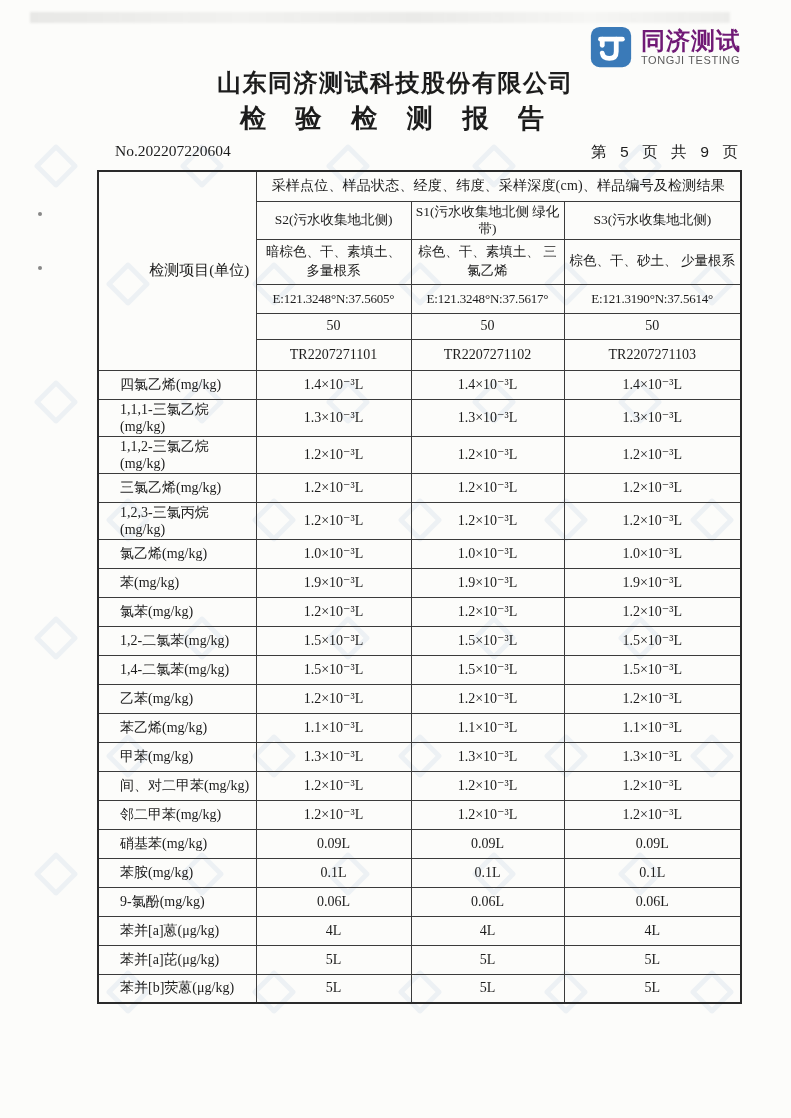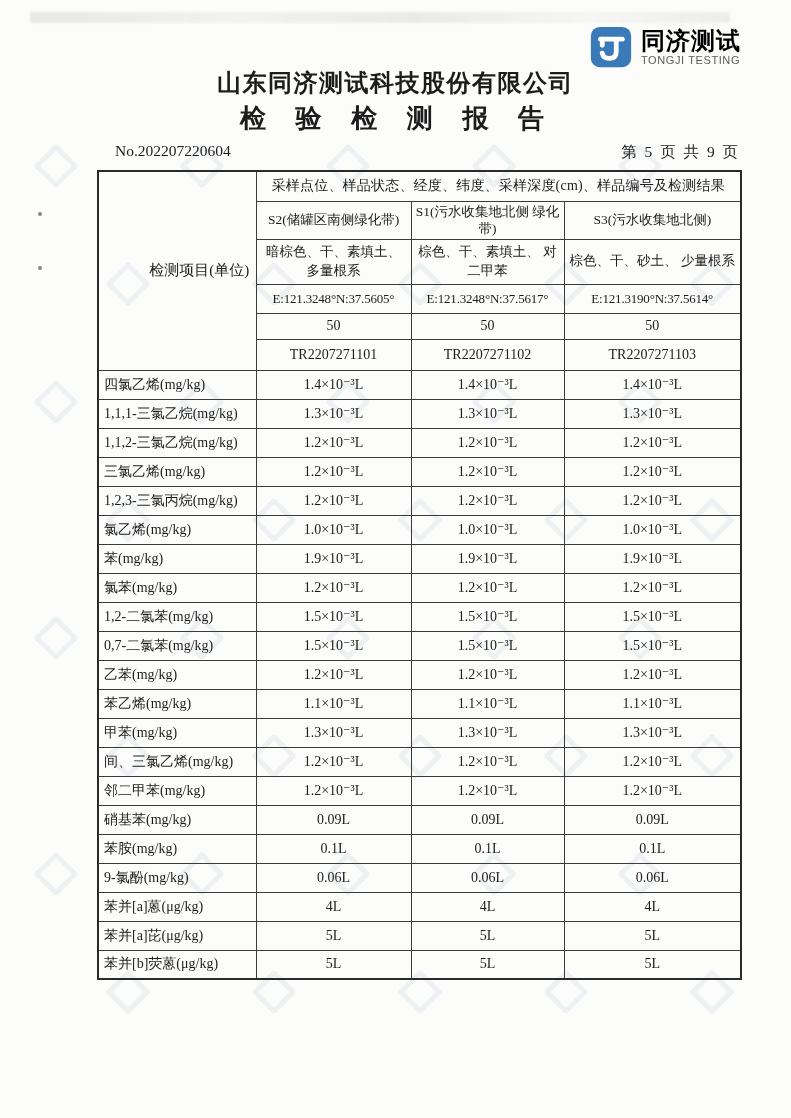--- a/index.html
+++ b/index.html
@@ -21,52 +21,52 @@
     position:absolute; left:30px; top:12px; width:700px; height:11px;
     background:linear-gradient(90deg, rgba(60,60,60,0.10), rgba(60,60,60,0.05) 30%, rgba(60,60,60,0.09) 55%, rgba(60,60,60,0.03) 80%, rgba(60,60,60,0.08));
     filter:blur(1px);
   }
   .speck { position:absolute; width:4px; height:4px; background:rgba(40,40,40,0.55); border-radius:50%; }
 
   
   .logo { position:absolute; top:26px; right:50px; display:flex; align-items:center; gap:9px; }
   .logo-mark { width:42px; height:42px; display:block; }
   .logo-text { display:flex; flex-direction:column; line-height:1.05; }
-  .logo-cn { font-family:"Liberation Sans","DejaVu Sans",sans-serif; font-weight:bold; font-size:24px; color:#000000; letter-spacing:1px; }
+  .logo-cn { font-family:"Liberation Sans","DejaVu Sans",sans-serif; font-weight:bold; font-size:24px; color:#701a75; letter-spacing:1px; }
   .logo-en { font-family:"Liberation Sans","DejaVu Sans",sans-serif; font-size:11px; color:#5b5b5b; letter-spacing:0.6px; margin-top:2px; }
 
   
   .company  { position:absolute; top:67px; left:0; width:100%; text-align:center;
               font-size:24px; font-weight:bold; letter-spacing:1.5px; }
   .report-title { position:absolute; top:101px; left:0; width:100%; text-align:center;
               font-size:26px; font-weight:bold; letter-spacing:7px;font-family:Liberation Mono, monospace; }
   .meta { position:absolute; top:142px; left:115px; width:625px;
           display:flex; justify-content:space-between; font-size:15.5px; }
-  .meta .page-info { letter-spacing:2px; }
+  .meta .page-info { letter-spacing:2px;font-family:Liberation Mono, monospace; }
 
   
   .report-table {
     position:absolute; top:170px; left:97px; width:643px;
     border-collapse:collapse; table-layout:fixed;
     border:2px solid #2a2a2a;
   }
   .report-table td {
     border:1px solid #3b3b3b;
     text-align:center; vertical-align:middle;
     font-size:14px; padding:1px 3px;
     overflow:hidden;
   }
   td.span-head { font-size:14px; letter-spacing:0.2px; }
   td.item-head { font-size:15px;padding-left:47px; }
   td.site-name { font-size:13.5px; line-height:1.3; }
   td.site-state { font-size:13.5px; line-height:1.4; }
   td.site-coords { font-size:13px; letter-spacing:-0.2px; }
   td.site-depth, td.site-code { font-size:14px; }
   tr.data-row { height:29px; }
-  tr.data-row td.item { text-align:left; padding-left:5px; font-size:14px; }
+  tr.data-row td.item { text-align:left; padding-left:21px; font-size:14px; }
 </style>
 </head>
 <body>
 
 <div id="watermarks">
     <div class="wm" style="left: 40px; top: 150px;"></div>
     <div class="wm" style="left: 186px; top: 150px;"></div>
     <div class="wm" style="left: 332px; top: 150px;"></div>
     <div class="wm" style="left: 478px; top: 150px;"></div>
     <div class="wm" style="left: 624px; top: 150px;"></div>
@@ -137,27 +137,27 @@
       <col style="width:155px">
       <col style="width:153px">
       <col style="width:177px">
   </colgroup>
   <tbody>
     <tr style="height:30px;">
       <td rowspan="6" class="item-head">检测项目(单位)</td>
       <td colspan="3" class="span-head">采样点位、样品状态、经度、纬度、采样深度(cm)、样品编号及检测结果</td>
     </tr>
     <tr style="height:38px;">
-      <td class="site-name">S2(储罐区南侧绿化带)</td>
+      <td class="site-name">S2(污水收集地北侧)</td>
       <td class="site-name">S1(污水收集地北侧 绿化带)</td>
       <td class="site-name">S3(污水收集地北侧)</td>
     </tr>
     <tr style="height:45px;">
       <td class="site-state">暗棕色、干、素填土、多量根系</td>
-      <td class="site-state">棕色、干、素填土、 对二甲苯</td>
+      <td class="site-state">棕色、干、素填土、 三氯乙烯</td>
       <td class="site-state">棕色、干、砂土、 少量根系</td>
     </tr>
     <tr style="height:29px;">
       <td class="site-coords">E:121.3248°N:37.5605°</td>
       <td class="site-coords">E:121.3248°N:37.5617°</td>
       <td class="site-coords">E:121.3190°N:37.5614°</td>
     </tr>
     <tr style="height:26px;">
       <td class="site-depth">50</td>
       <td class="site-depth">50</td>
@@ -218,21 +218,21 @@
         <td>1.2×10⁻³L</td>
         <td>1.2×10⁻³L</td>
       </tr>
       <tr class="data-row">
         <td class="item">1,2-二氯苯(mg/kg)</td>
         <td>1.5×10⁻³L</td>
         <td>1.5×10⁻³L</td>
         <td>1.5×10⁻³L</td>
       </tr>
       <tr class="data-row">
-        <td class="item">0,7-二氯苯(mg/kg)</td>
+        <td class="item">1,4-二氯苯(mg/kg)</td>
         <td>1.5×10⁻³L</td>
         <td>1.5×10⁻³L</td>
         <td>1.5×10⁻³L</td>
       </tr>
       <tr class="data-row">
         <td class="item">乙苯(mg/kg)</td>
         <td>1.2×10⁻³L</td>
         <td>1.2×10⁻³L</td>
         <td>1.2×10⁻³L</td>
       </tr>
@@ -242,21 +242,21 @@
         <td>1.1×10⁻³L</td>
         <td>1.1×10⁻³L</td>
       </tr>
       <tr class="data-row">
         <td class="item">甲苯(mg/kg)</td>
         <td>1.3×10⁻³L</td>
         <td>1.3×10⁻³L</td>
         <td>1.3×10⁻³L</td>
       </tr>
       <tr class="data-row">
-        <td class="item">间、三氯乙烯(mg/kg)</td>
+        <td class="item">间、对二甲苯(mg/kg)</td>
         <td>1.2×10⁻³L</td>
         <td>1.2×10⁻³L</td>
         <td>1.2×10⁻³L</td>
       </tr>
       <tr class="data-row">
         <td class="item">邻二甲苯(mg/kg)</td>
         <td>1.2×10⁻³L</td>
         <td>1.2×10⁻³L</td>
         <td>1.2×10⁻³L</td>
       </tr>

